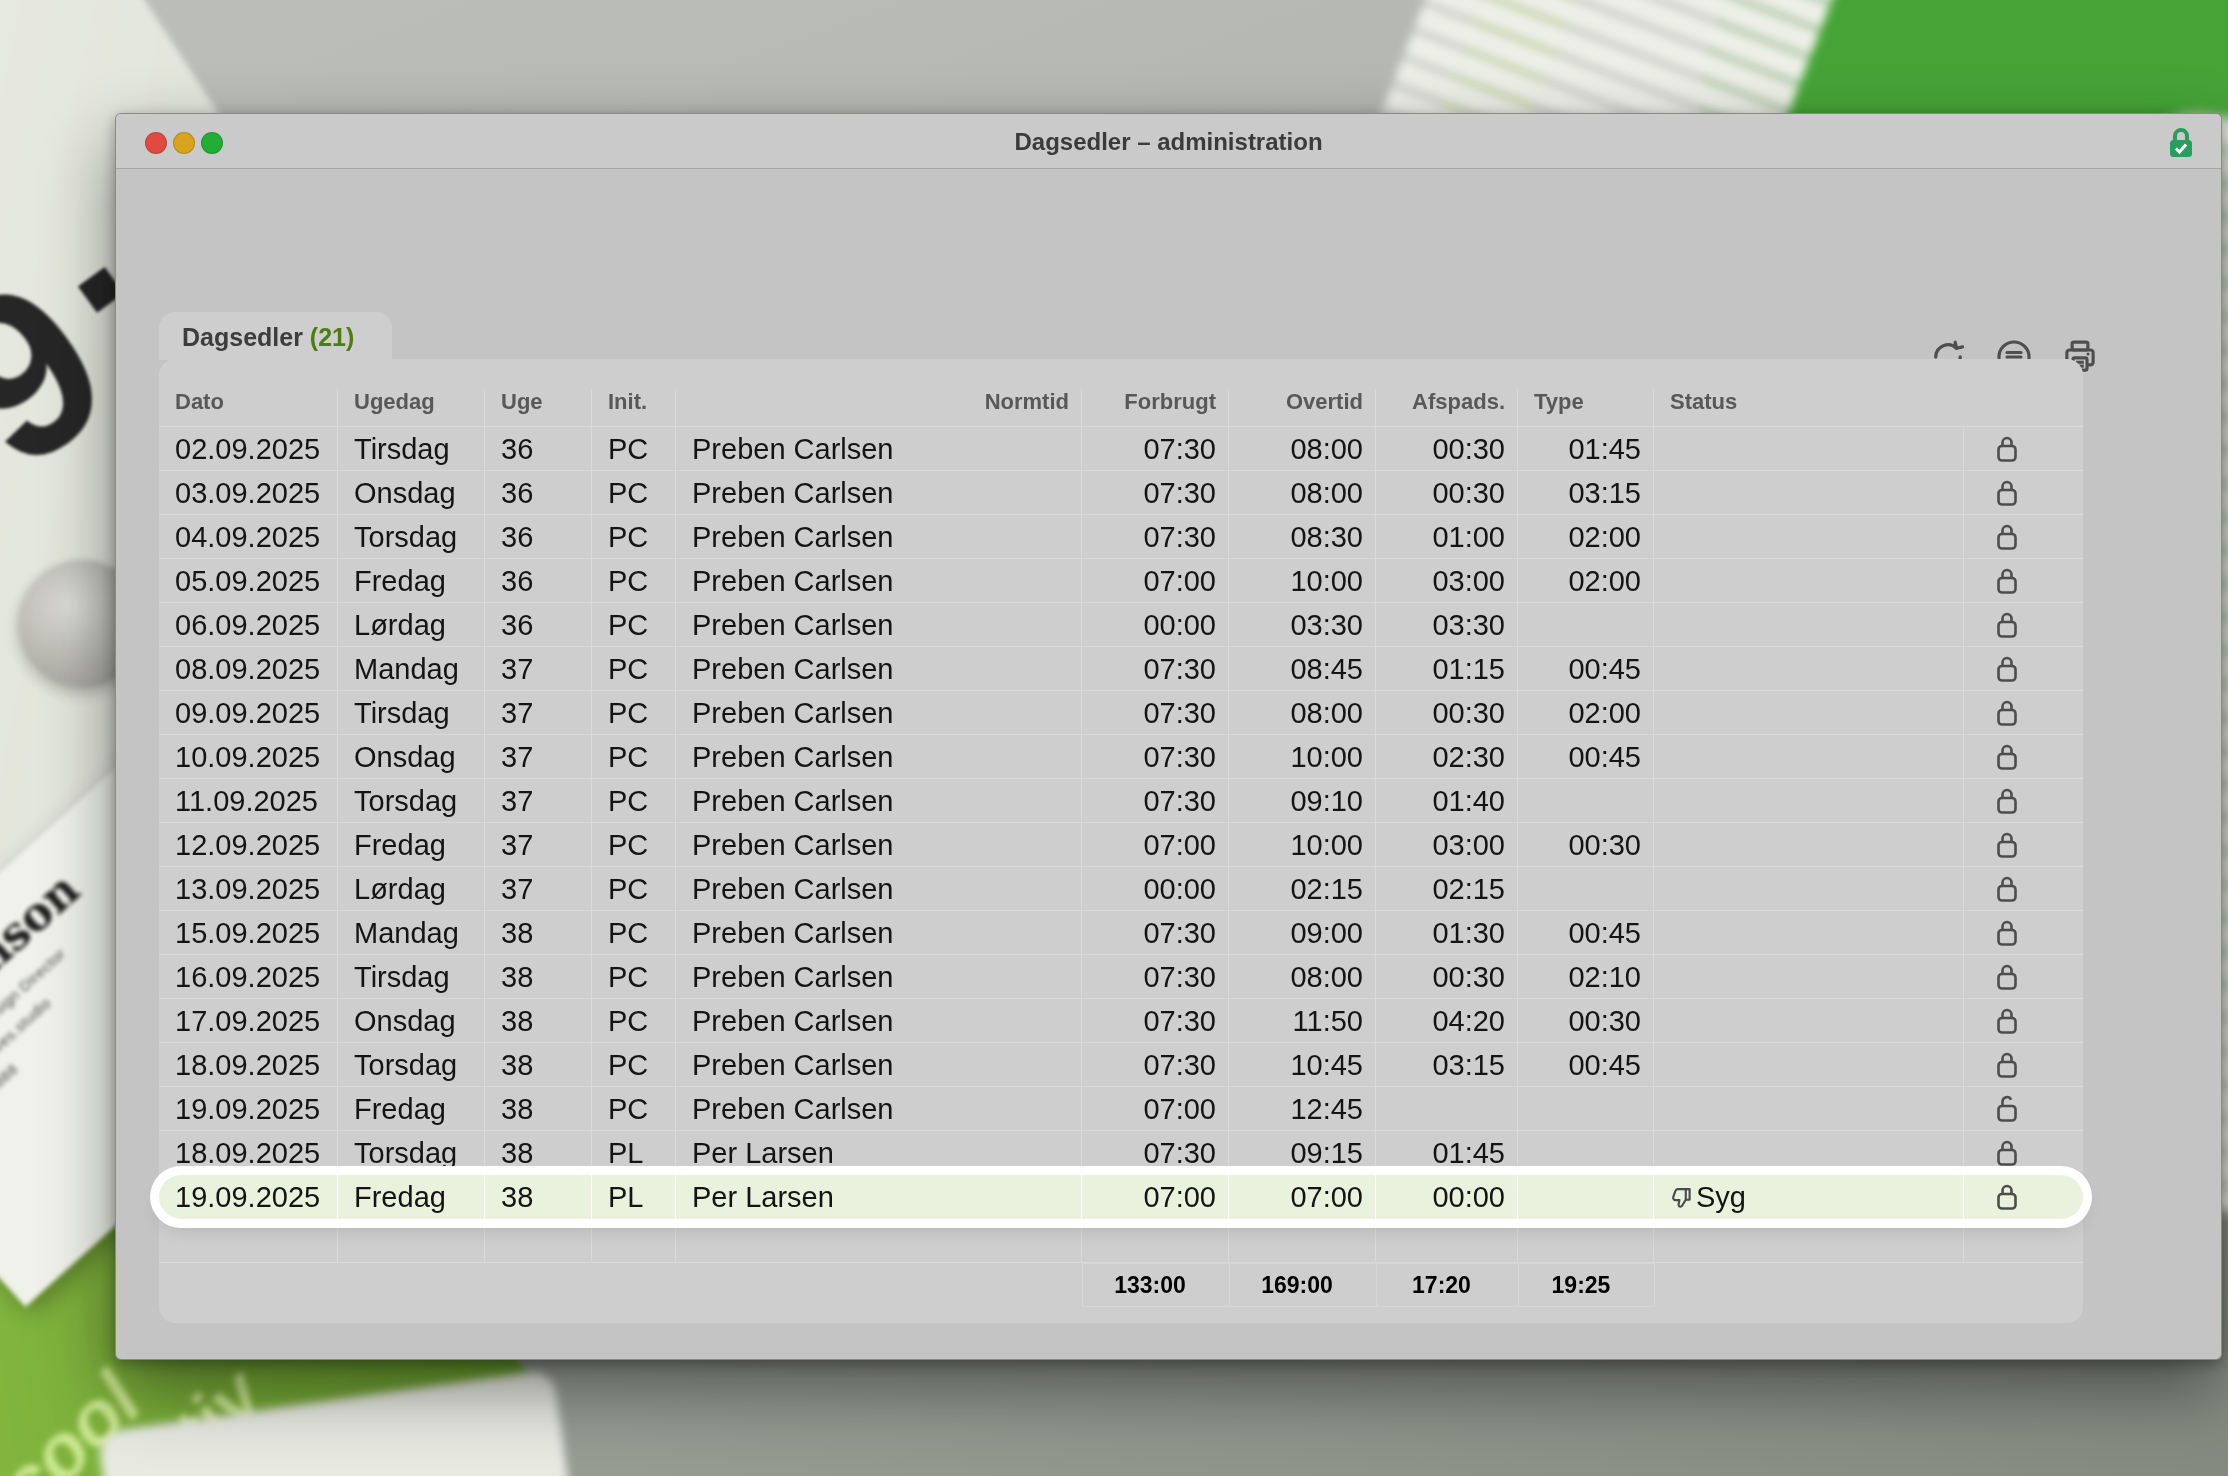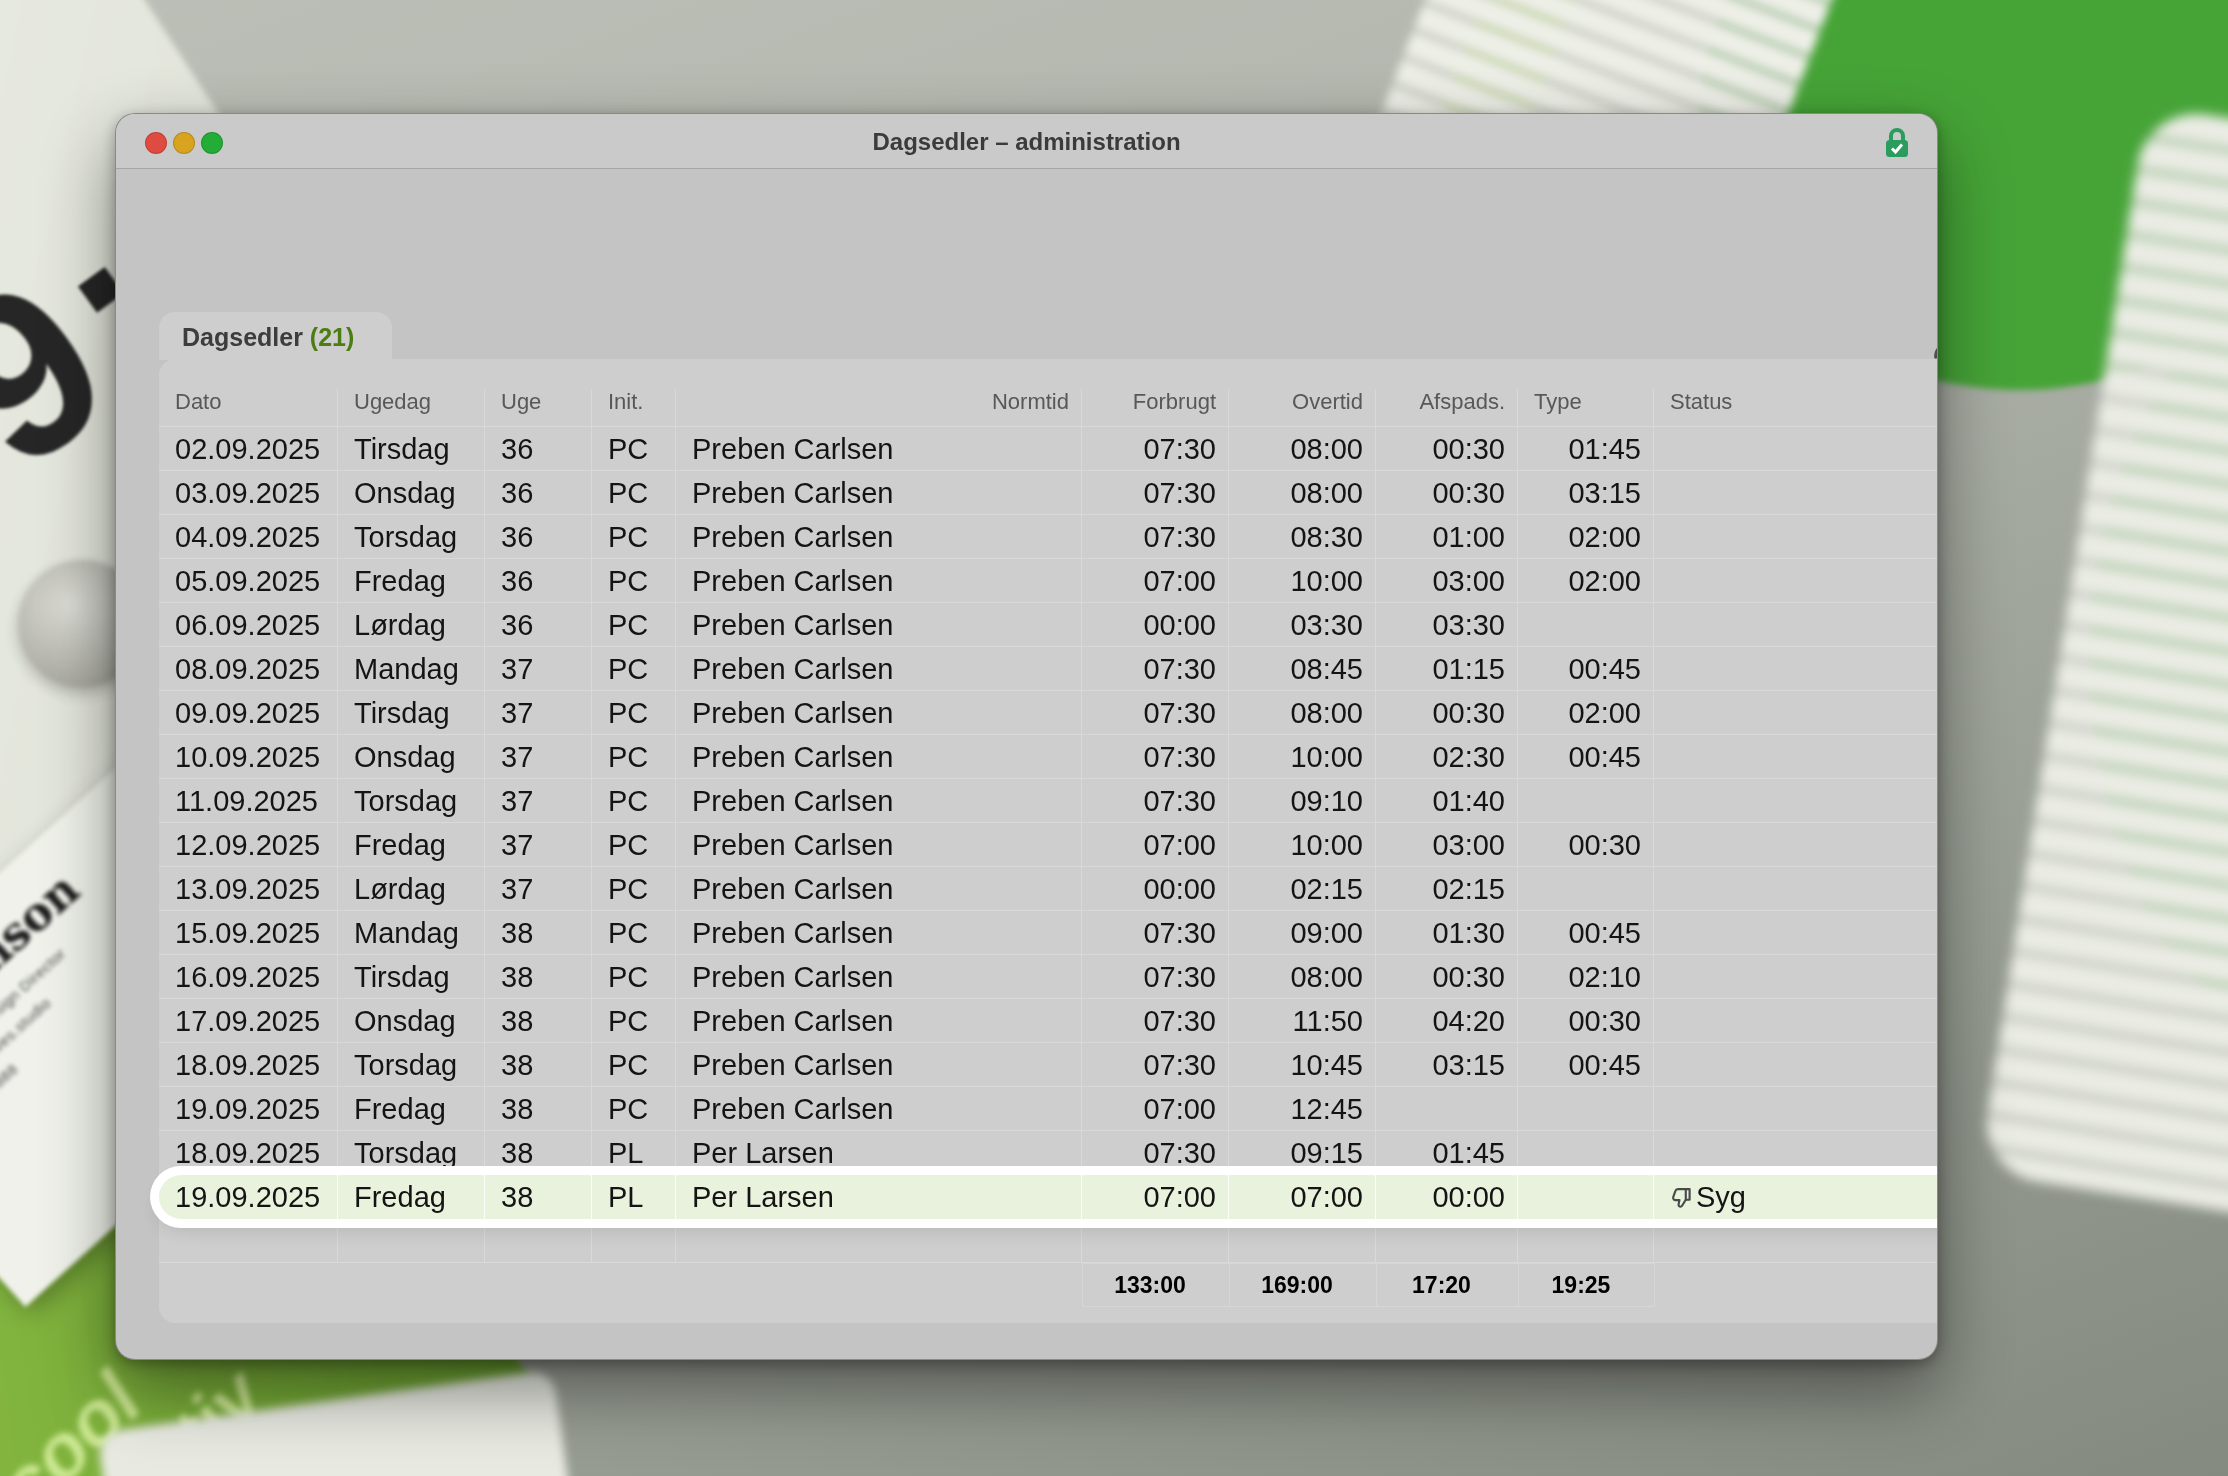--- a/index.html
+++ b/index.html
@@ -36,22 +36,22 @@
                      line-height:82px; }
   .business-card { left:-150px; top:850px; width:480px; height:340px; transform:rotate(-42deg);
                    background:#eff1ea; filter:blur(2px); box-shadow:0 10px 24px rgba(0,0,0,.3);
                    padding:28px 30px; }
   .bc-name { font-family:"DejaVu Serif", serif; font-weight:bold; font-size:46px; color:#1c1c1c; }
   .bc-line { font-size:15px; color:#4a4a4a; margin-top:10px; letter-spacing:.5px; }
   .paper-bottom { left:110px; top:1400px; width:460px; height:220px; transform:rotate(-8deg);
                   background:#e8eae2; filter:blur(5px); border-radius:24px; }
 
   
-  #window { position:absolute; left:115px; top:113px; width:1823px; height:1247px;
-            background:#c4c4c4; border-radius:20px; overflow:hidden;
+  #window { position:absolute; left:115px; top:113px; width:2107px; height:1247px;
+            background:#c4c4c4; border-radius:6px; overflow:hidden;
             box-shadow:0 30px 70px rgba(0,0,0,.45), 0 4px 14px rgba(0,0,0,.3);
             border:1px solid rgba(90,90,90,.55); }
   .titlebar { position:absolute; left:0; top:0; right:0; height:55px; background:#cacaca;
               border-bottom:1px solid #a6a6a6; }
   .traffic { position:absolute; top:18px; width:22px; height:22px; border-radius:50%; }
   .t-red    { left:29px;  background:#e04b41; border:1px solid rgba(0,0,0,.15); }
   .t-yellow { left:57px;  background:#d8a420; border:1px solid rgba(0,0,0,.15); }
   .t-green  { left:85px;  background:#23ad37; border:1px solid rgba(0,0,0,.15); }
   .win-title { position:absolute; left:0; right:0; top:0; height:55px; line-height:55px;
                text-align:center; font-size:24px; font-weight:bold; color:#3b3b3b; }
@@ -69,21 +69,21 @@
   .tab .count { color:#4c7d12;text-align:center; }
 
   
   .panel { position:absolute; left:43px; top:245px; width:1924px; height:964px;
            background:#cecece; border-radius:16px; }
   .grid-row { display:grid; height:44px; line-height:44px; font-size:29px; color:#141414;
               border-bottom:1px solid #d9d9d9;
               grid-template-columns:179px 147px 107px 84px 406px 147px 147px 142px 136px 310px 119px; }
   .header-row { height:68px; line-height:normal; align-items:end; padding-top:0;
                 font-size:22px; color:#585858; border-bottom:1px solid #d9d9d9; }
-  .header-row .cell { padding-bottom:11px; }
+  .header-row .cell { padding-bottom:11px;font-weight:bold; }
   .cell { border-right:1px solid #d9d9d9; padding-left:16px; overflow:hidden; white-space:nowrap; }
   .cell:last-child { border-right:none; }
   .cell.num { text-align:right; padding-right:12px; padding-left:0; }
   .cell.type-cell { display:flex; align-items:center; gap:1px; padding-left:14px; }
   .cell.status-cell { padding-left:30px; display:flex; align-items:center; }
   .grid-row.highlighted { position:relative; z-index:4; background:#e9f2dd; border-radius:22px;
                           border-bottom:none;
                           box-shadow:0 0 0 9px #ffffff, 0 10px 20px rgba(0,0,0,.14); }
   .grid-row.highlighted .cell { border-right-color:rgba(255,255,255,.85); }
   .grid-row.empty .cell { height:44px; }

